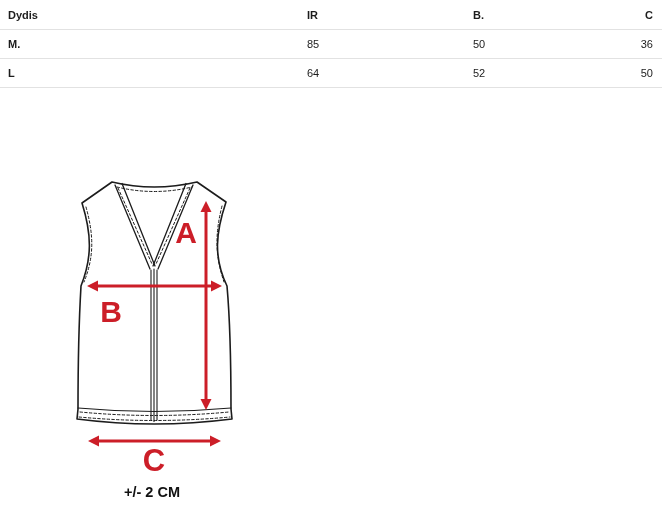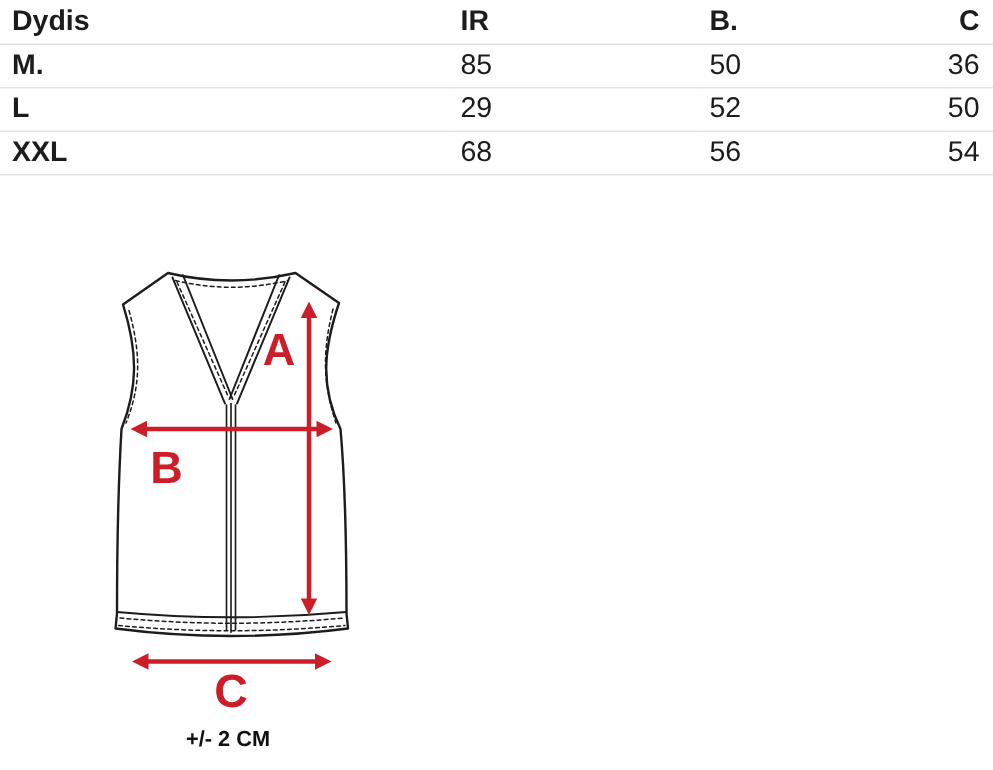--- a/index.html
+++ b/index.html
@@ -12,21 +12,21 @@
     color: #1c1c1c;
     overflow: hidden;
   }
   table.size-table {
     border-collapse: collapse;
     table-layout: fixed;
     width: 662px;
   }
   .size-table th, .size-table td {
     border-bottom: 1px solid #e2e2e2;
-    font-size: 19px;
+    font-size: 11px;
     text-align: left;
     padding: 0 0 0 8px;
     height: 28px;
     vertical-align: middle;
     white-space: nowrap;
     overflow: hidden;
   }
   .size-table th { font-weight: 700; height: 29px; }
   .size-table td.size-cell { font-weight: 700; }
   .size-table th.last, .size-table td.last {
@@ -72,29 +72,23 @@
     </thead>
     <tbody>
       <tr>
         <td class="size-cell">M.</td>
         <td>85</td>
         <td>50</td>
         <td class="last">36</td>
       </tr>
       <tr>
         <td class="size-cell">L</td>
-        <td>29</td>
+        <td>64</td>
         <td>52</td>
         <td class="last">50</td>
-      </tr>
-      <tr>
-        <td class="size-cell">XXL</td>
-        <td>68</td>
-        <td>56</td>
-        <td class="last">54</td>
       </tr>
     </tbody>
   </table>
 
   <svg class="vest-svg" width="340" height="363" viewBox="0 150 340 363" xmlns="http://www.w3.org/2000/svg">
 
     <g fill="none" stroke="#1c1c1c" stroke-width="1.6" stroke-linejoin="round" stroke-linecap="round">
 
       <path fill="#ffffff" d="M 82,203 L 112,182 Q 154,192 197,182 L 226,202
                C 216,232 213,257 227,286

